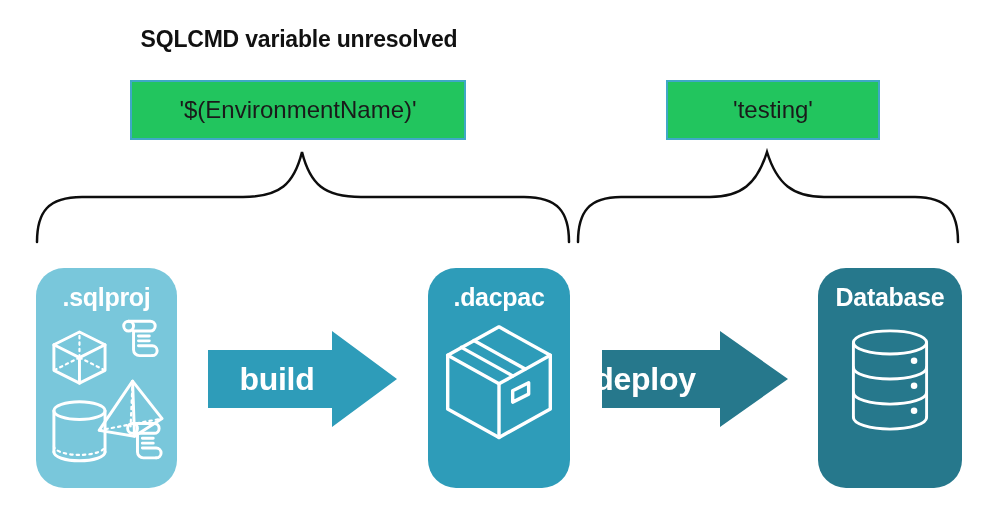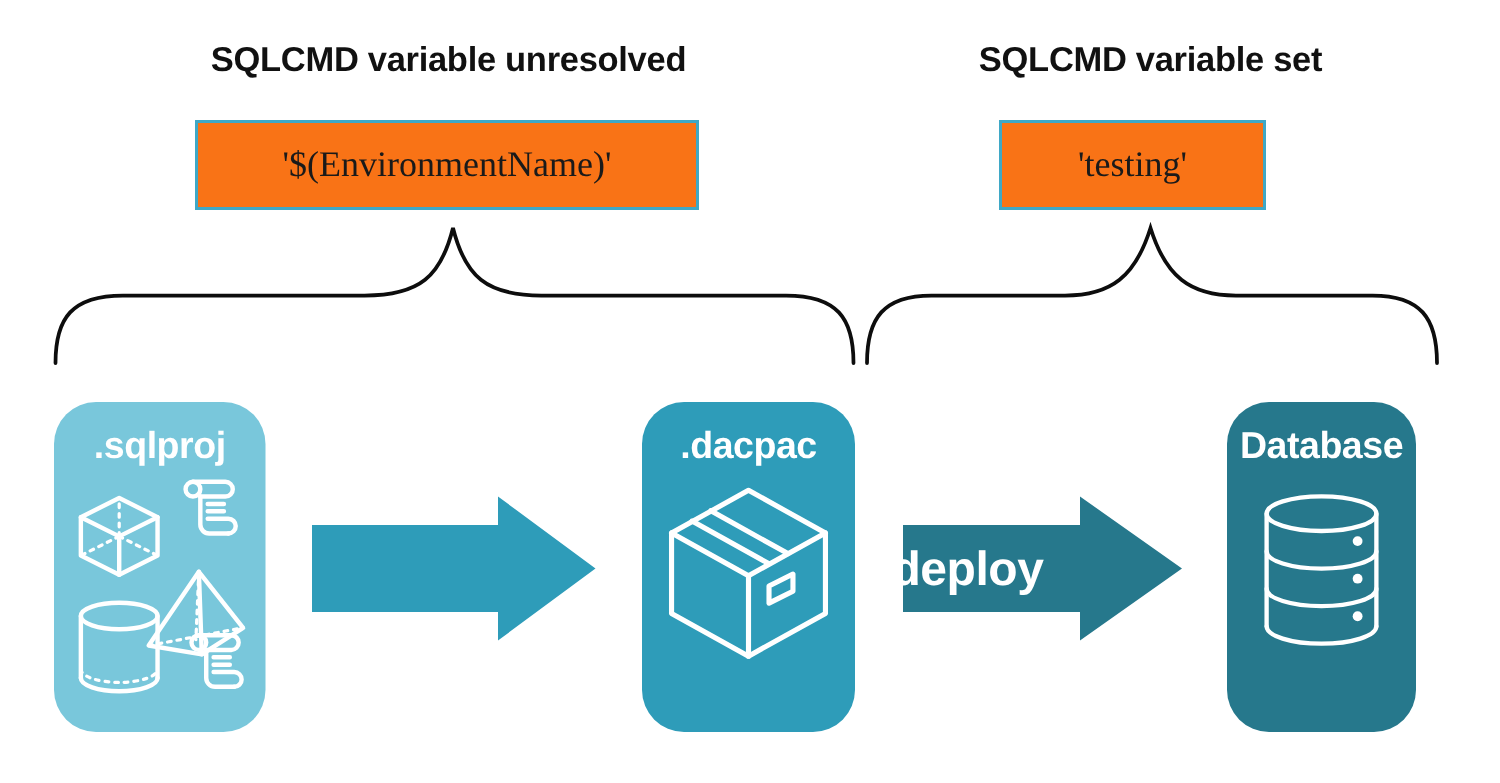--- a/index.html
+++ b/index.html
@@ -8,70 +8,70 @@
   }
   *{margin:0;padding:0;box-sizing:border-box;}
   html,body{background:#ffffff;}
   #canvas{position:relative;width:1000px;height:522px;background:#ffffff;overflow:hidden;
     font-family:"Liberation Sans",sans-serif;padding-left:28px;}
   .heading{position:absolute;top:26px;font-size:23px;font-weight:bold;color:var(--text_dark);
     text-align:center;letter-spacing:-0.2px;}
   #heading-left{left:117px;width:364px;}
   #heading-right{left:617px;width:300px;}
   .code-box{position:absolute;top:80px;height:60px;border:2.5px solid var(--border_teal);
-    background:#f97316;display:flex;align-items:center;justify-content:center;
-    font-family:Liberation Serif, serif;font-size:24px;color:#1a1a1a;}
+    background:#22c55e;display:flex;align-items:center;justify-content:center;
+    font-family:Liberation Sans, sans-serif;font-size:24px;color:#1a1a1a;}
   #code-left{left:130px;width:336px;}
-  #code-right{left:666px;width:178px;}
+  #code-right{left:666px;width:214px;}
   #braces{position:absolute;left:0;top:0;width:1000px;height:522px;pointer-events:none;}
   .stage{position:absolute;top:268px;height:220px;border-radius:28px;display:flex;
     flex-direction:column;align-items:center;}
   .stage-label{margin-top:15px;font-size:25px;font-weight:bold;color:#ffffff;letter-spacing:-0.3px;}
   #stage-sqlproj{left:36px;width:141px;background:var(--light_blue);}
   #stage-dacpac{left:428px;width:142px;background:var(--mid_teal);}
-  #stage-database{left:818px;width:126px;background:var(--dark_teal);}
+  #stage-database{left:818px;width:144px;background:var(--dark_teal);}
   .stage svg{display:block;}
   #stage-sqlproj svg{margin-top:6px;}
   #stage-dacpac svg{margin-top:10px;}
   #stage-database svg{margin-top:16px;}
   .arrow-svg{position:absolute;left:0;top:0;width:1000px;height:522px;pointer-events:none;}
   .arrow-label{position:absolute;top:350px;height:58px;display:flex;align-items:center;
     justify-content:center;font-size:32px;font-weight:bold;color:#ffffff;letter-spacing:-0.3px;}
   #build-label{left:216px;width:122px;}
   #deploy-label{left:584px;width:122px;}
   .wire{fill:none;stroke:#ffffff;stroke-width:3;stroke-linecap:round;stroke-linejoin:round;}
   .wire-dash{fill:none;stroke:#ffffff;stroke-width:2.2;stroke-linecap:round;
     stroke-dasharray:2.5 4;}
 </style>
 </head>
 <body>
 
 <div id="canvas">
 
   <div class="heading" id="heading-left">SQLCMD variable unresolved</div>
-  <div class="heading" id="heading-right">SQLCMD variable set</div>
 
   <div class="code-box" id="code-left">
     <span>'$(EnvironmentName)'</span>
   </div>
   <div class="code-box" id="code-right">
     <span>'testing'</span>
   </div>
 
   <svg id="braces" viewBox="0 0 1000 522">
     <path d="M 37 242 C 37 212 48 197 82 197 L 243 197 C 280 197 294 184 302 152
          C 310 184 324 197 361 197 L 524 197 C 558 197 569 212 569 242" fill="none" stroke="var(--brace)" stroke-width="2.5" stroke-linecap="round"></path>
     <path d="M 578 242 C 578 212 589 197 621 197 L 710 197 C 741 197 757 184 767 152
          C 777 184 793 197 824 197 L 915 197 C 947 197 958 212 958 242" fill="none" stroke="var(--brace)" stroke-width="2.5" stroke-linecap="round"></path>
   </svg>
 
   <svg class="arrow-svg" viewBox="0 0 1000 522">
     <polygon points="208,350 332,350 332,331 397,379 332,427 332,408 208,408" fill="#2E9CB9"></polygon>
     <polygon points="602,350 720,350 720,331 788,379 720,427 720,408 602,408" fill="#26788C"></polygon>
   </svg>
+  <div class="arrow-label" id="build-label">build</div>
   <div class="arrow-label" id="deploy-label">deploy</div>
 
   <div class="stage" id="stage-dacpac">
     <div class="stage-label">.dacpac</div>
     <svg width="114" height="126" viewBox="0 0 100 110">
       <path class="wire" d="M50 4 L95 29 V76 L50 101 L5 76 V29 Z"></path>
       <path class="wire" d="M5 29 L50 54 L95 29"></path>
       <path class="wire" d="M50 54 V101"></path>
       <path class="wire" d="M17 22 L62 47 M28 16 L73 41"></path>
       <path class="wire" d="M62 60 L76 53 V63 L62 70 Z" stroke-width="2.6"></path>

